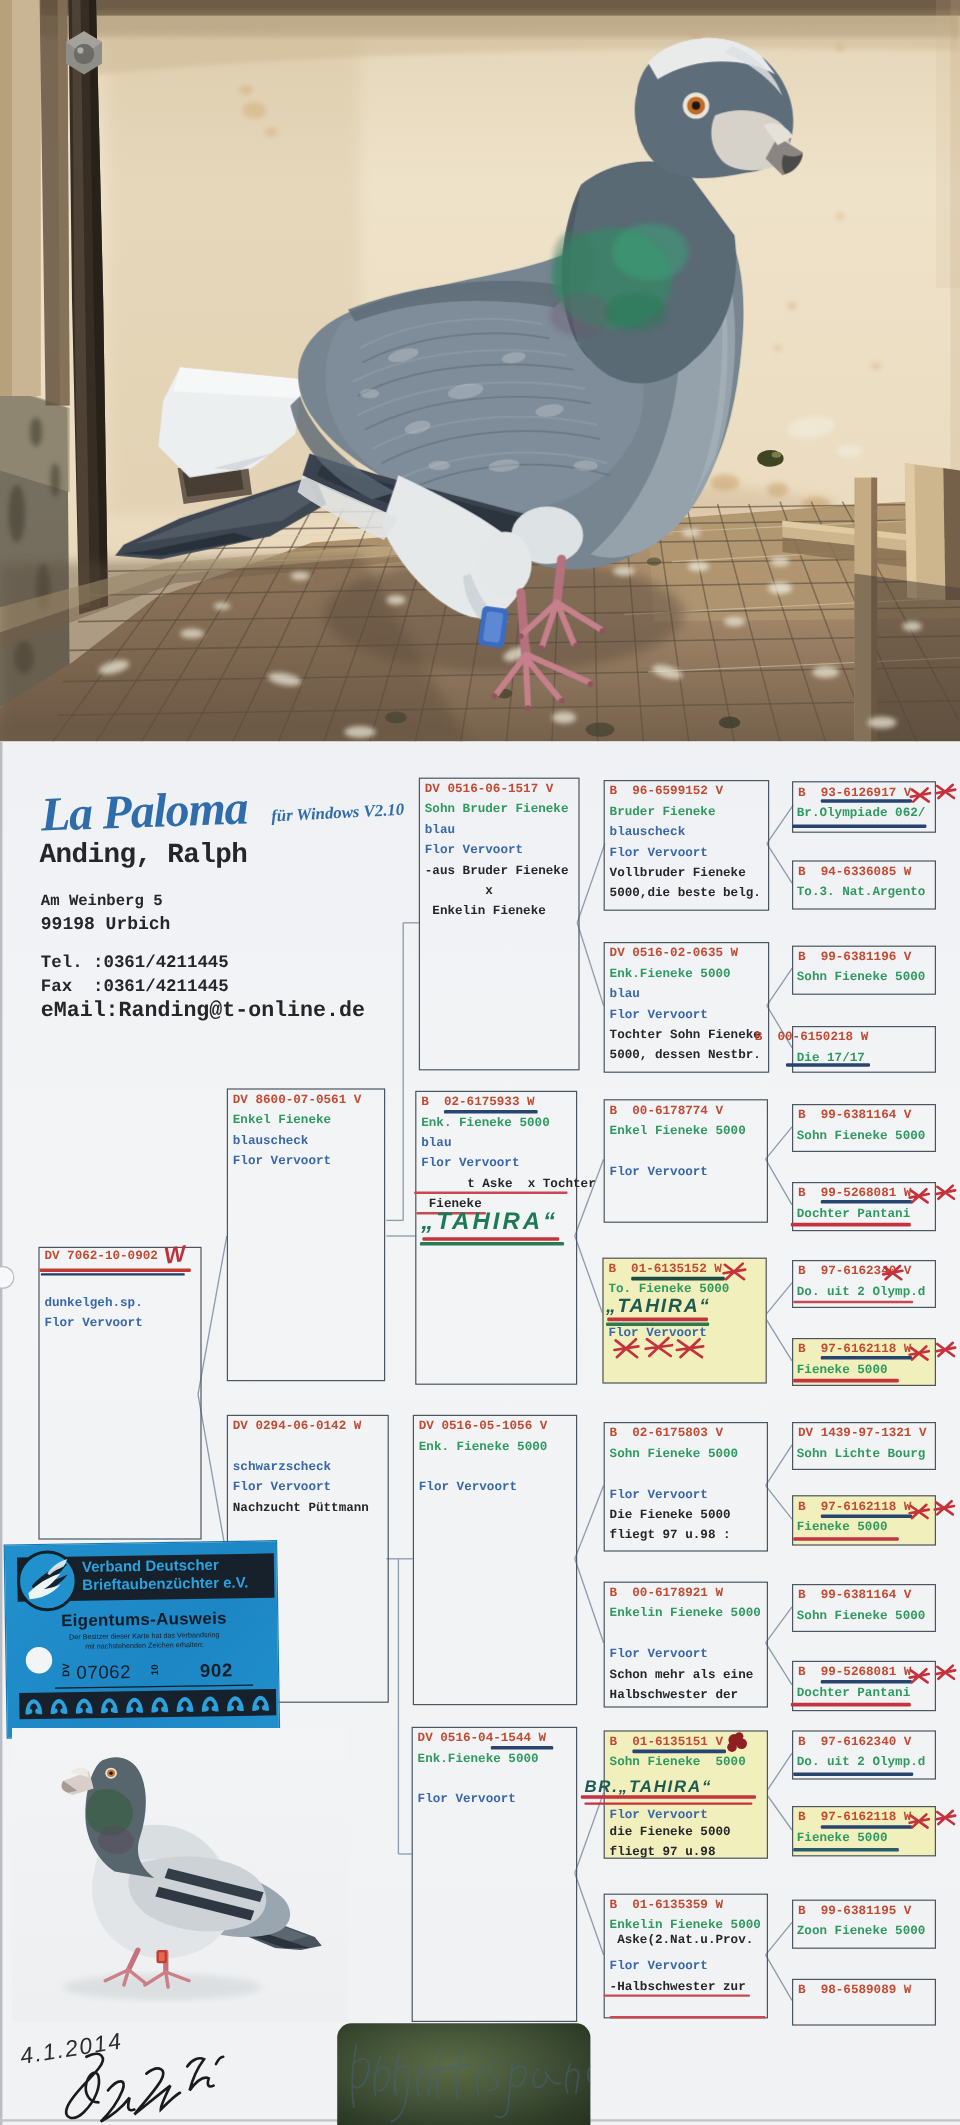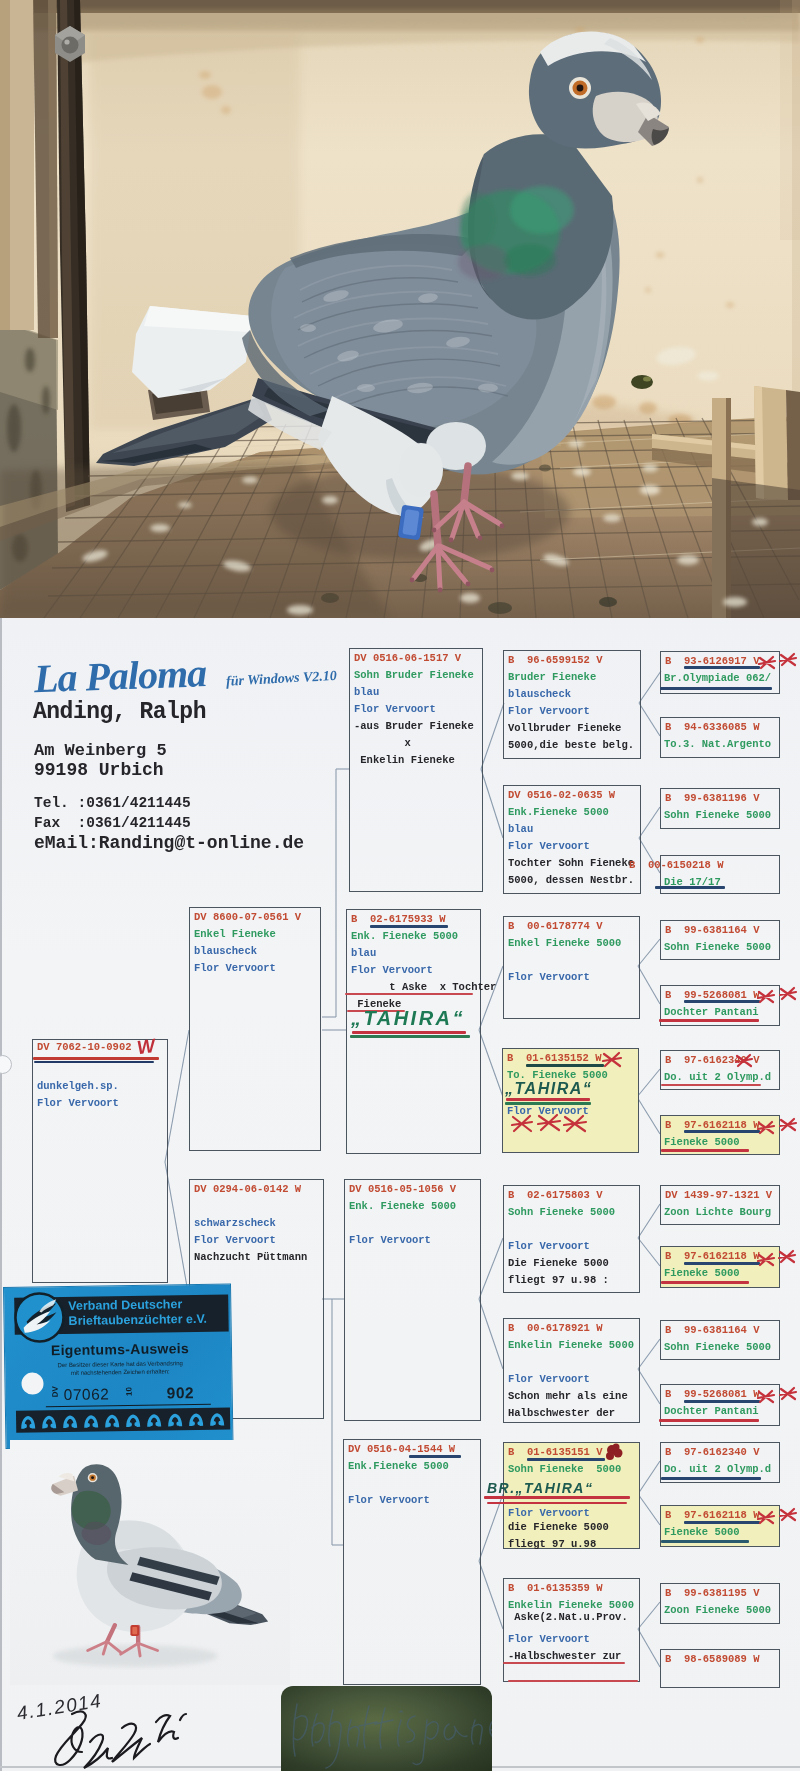--- a/index.html
+++ b/index.html
@@ -312,22 +312,22 @@
 <rect x="404" y="510" width="14" height="25" rx="3" transform="rotate(8 411 522)" fill="#5d89d4"></rect>
 </g>
 </svg>
 
 <div style="position:absolute;left:0;top:618px;width:800px;height:1153px;background:linear-gradient(180deg,#eff1f4 0%,#f3f4f6 30%,#f1f2f4 100%);"></div>
 <div style="position:absolute;left:0;top:618px;width:2px;height:1153px;background:#b9bcc2;"></div>
 <div style="position:absolute;left:0;top:1766px;width:800px;height:2px;background:#c2c5ca;"></div>
 <div style="position:absolute;left:34px;top:651px;width:240px;height:50px;color:#2f6cab;font-family:'Liberation Serif',serif;font-style:italic;font-weight:bold;font-size:40px;transform:rotate(-2deg);letter-spacing:-1px;">La Paloma</div>
 <div style="position:absolute;left:226px;top:670px;width:140px;color:#2f6cab;font-family:'Liberation Serif',serif;font-style:italic;font-weight:bold;font-size:14px;transform:rotate(-3deg);white-space:pre;">für Windows V2.10</div>
 <div class="t k" style="left:33px;top:706px;font-size:23px;letter-spacing:-0.5px;">Anding, Ralph</div>
-<div class="t k" style="left:34px;top:744px;font-size:17px;">Am Weinberg 5</div>
-<div class="t k" style="left:34px;top:764px;font-size:18px;">99198 Urbich</div>
+<div class="t k" style="left:34px;top:744px;font-size:13px;">Am Weinberg 5</div>
+<div class="t k" style="left:34px;top:764px;font-size:15px;">99198 Urbich</div>
 <div class="t k" style="left:34px;top:797px;font-size:14.5px;">Tel. :0361/4211445</div>
 <div class="t k" style="left:34px;top:817px;font-size:14.5px;">Fax  :0361/4211445</div>
 <div class="t k" style="left:34px;top:837px;font-size:18px;">eMail:Randing@t-online.de</div>
 <svg style="position:absolute;left:0;top:0;" width="800" height="1771" viewBox="0 0 800 1771">
 <line x1="165" y1="1162" x2="189" y2="1030" stroke="#8b9cae" stroke-width="1.1"></line>
 <line x1="165" y1="1162" x2="189" y2="1298" stroke="#8b9cae" stroke-width="1.1"></line>
 <line x1="322" y1="1030" x2="346" y2="1030" stroke="#8b9cae" stroke-width="1.1"></line>
 <line x1="322" y1="1017" x2="336" y2="1017" stroke="#8b9cae" stroke-width="1.1"></line>
 <line x1="336" y1="1017" x2="336" y2="769" stroke="#8b9cae" stroke-width="1.1"></line>
 <line x1="336" y1="769" x2="349" y2="769" stroke="#8b9cae" stroke-width="1.1"></line>
@@ -468,21 +468,21 @@
 <div class="t g" style="left:664px;top:876px;">Die 17/17</div>
 <div class="t r" style="left:665px;top:924px;">B  99-6381164 V</div>
 <div class="t g" style="left:664px;top:941px;">Sohn Fieneke 5000</div>
 <div class="t r" style="left:665px;top:989px;">B  99-5268081 W</div>
 <div class="t g" style="left:664px;top:1006px;">Dochter Pantani</div>
 <div class="t r" style="left:665px;top:1054px;">B  97-6162340 V</div>
 <div class="t g" style="left:664px;top:1071px;">Do. uit 2 Olymp.d</div>
 <div class="t r" style="left:665px;top:1119px;">B  97-6162118 W</div>
 <div class="t g" style="left:664px;top:1136px;">Fieneke 5000</div>
 <div class="t r" style="left:665px;top:1189px;">DV 1439-97-1321 V</div>
-<div class="t g" style="left:664px;top:1206px;">Zoon Lichte Bourg</div>
+<div class="t g" style="left:664px;top:1206px;">Sohn Lichte Bourg</div>
 <div class="t r" style="left:665px;top:1250px;">B  97-6162118 W</div>
 <div class="t g" style="left:664px;top:1267px;">Fieneke 5000</div>
 <div class="t r" style="left:665px;top:1324px;">B  99-6381164 V</div>
 <div class="t g" style="left:664px;top:1341px;">Sohn Fieneke 5000</div>
 <div class="t r" style="left:665px;top:1388px;">B  99-5268081 W</div>
 <div class="t g" style="left:664px;top:1405px;">Dochter Pantani</div>
 <div class="t r" style="left:665px;top:1446px;">B  97-6162340 V</div>
 <div class="t g" style="left:664px;top:1463px;">Do. uit 2 Olymp.d</div>
 <div class="t r" style="left:665px;top:1509px;">B  97-6162118 W</div>
 <div class="t g" style="left:664px;top:1526px;">Fieneke 5000</div>

